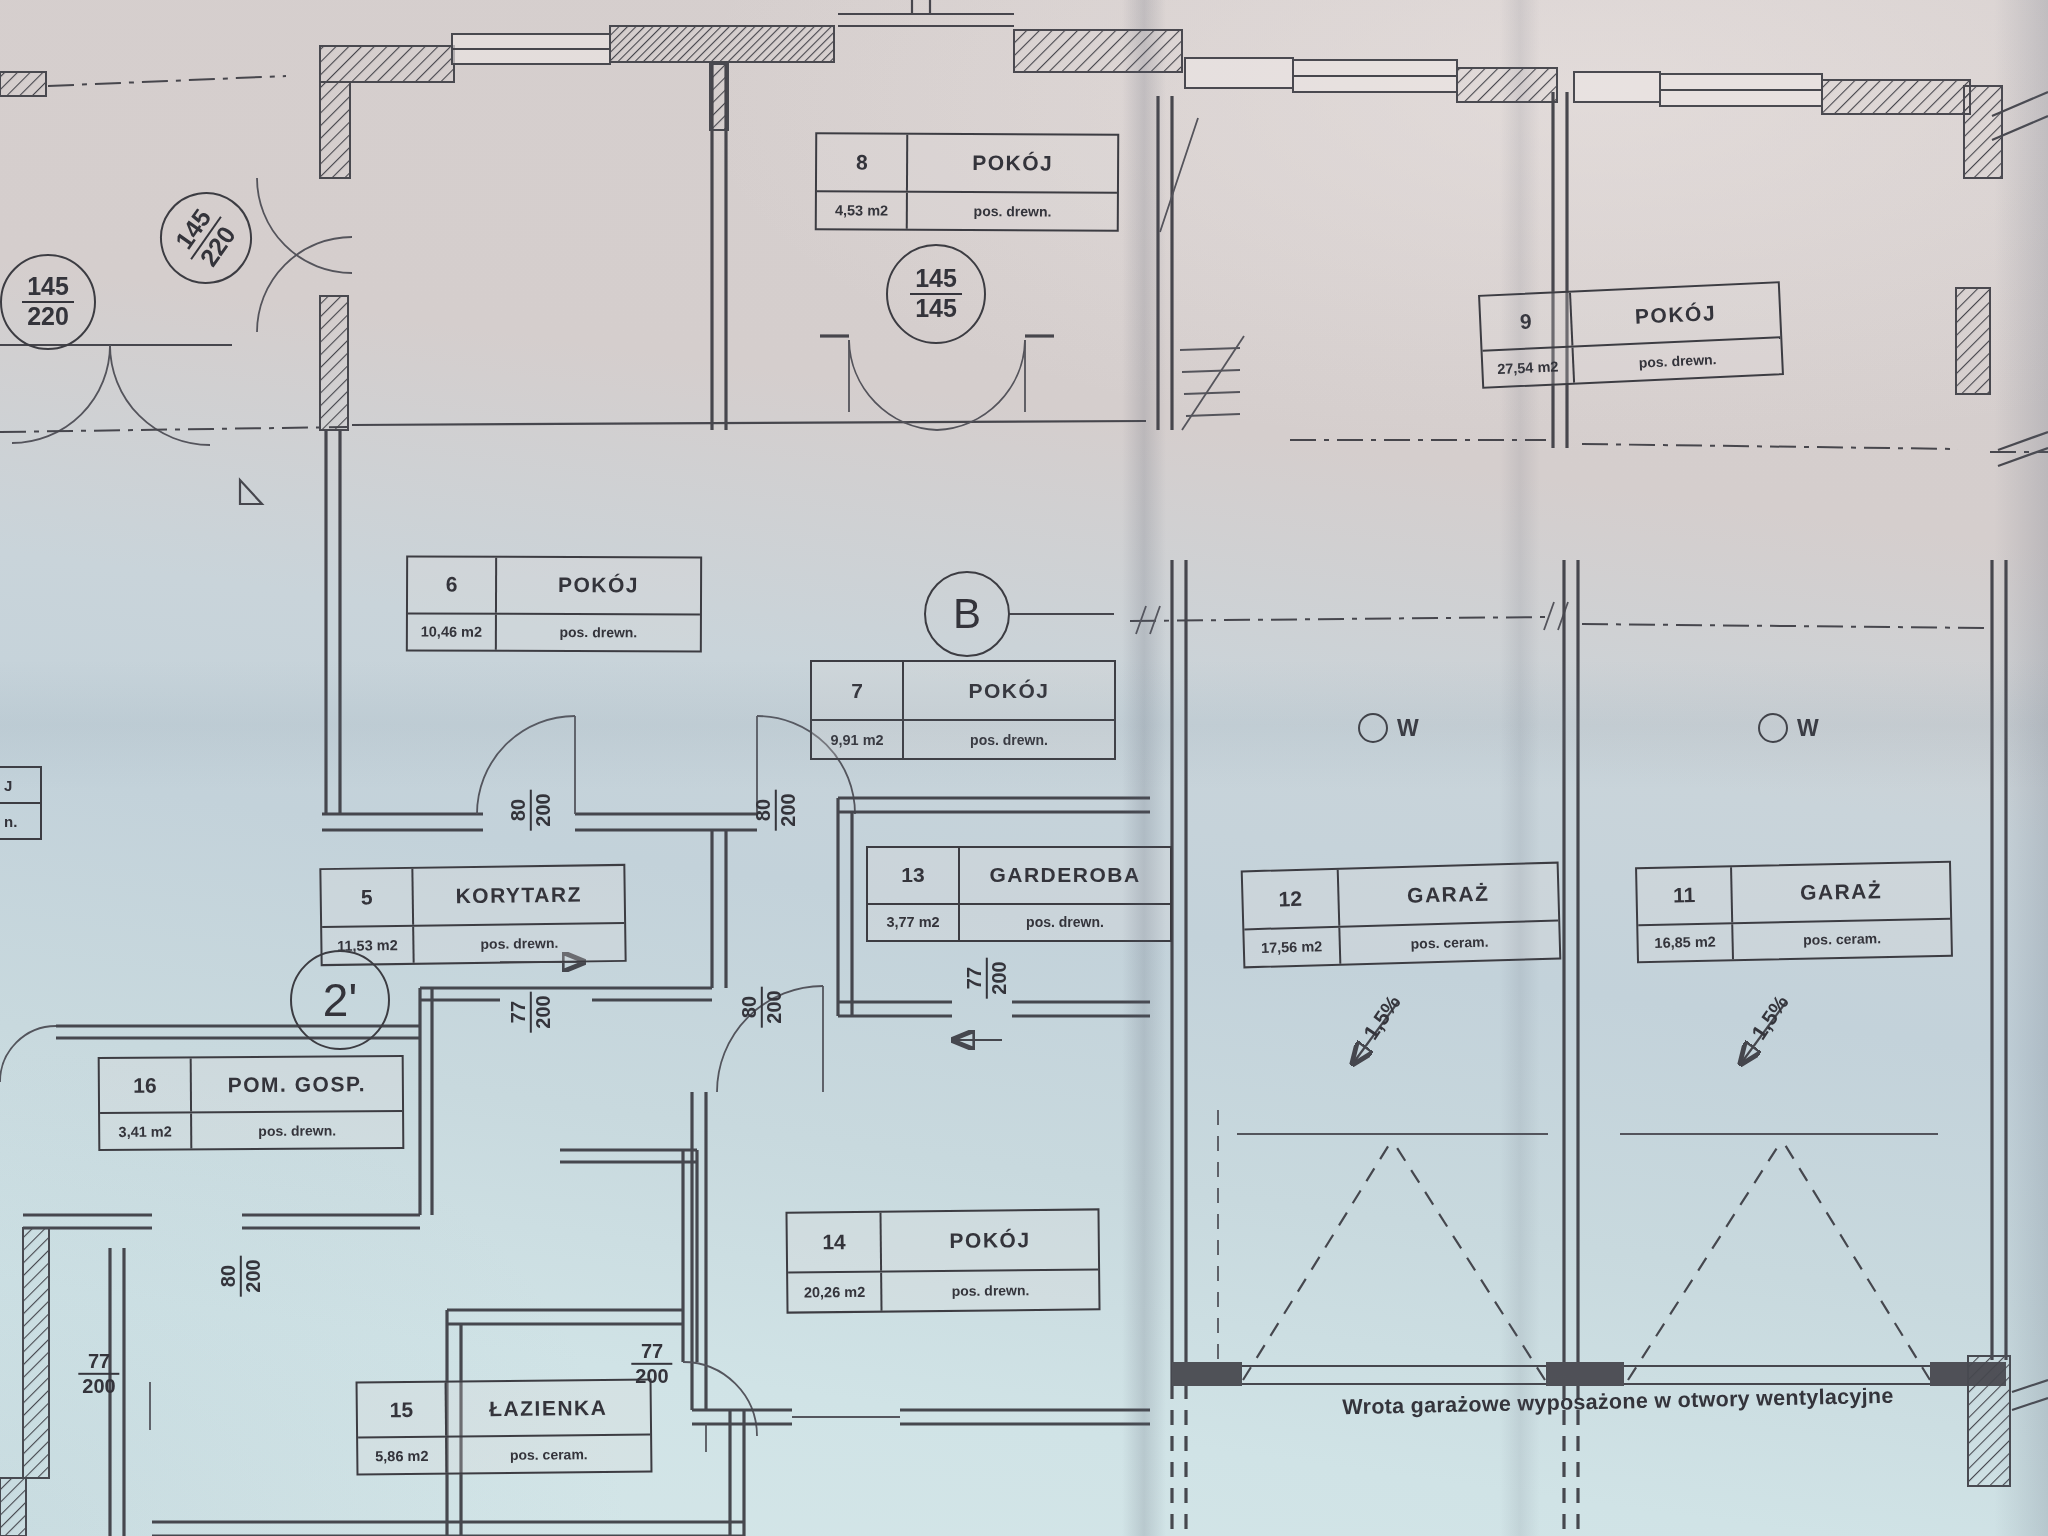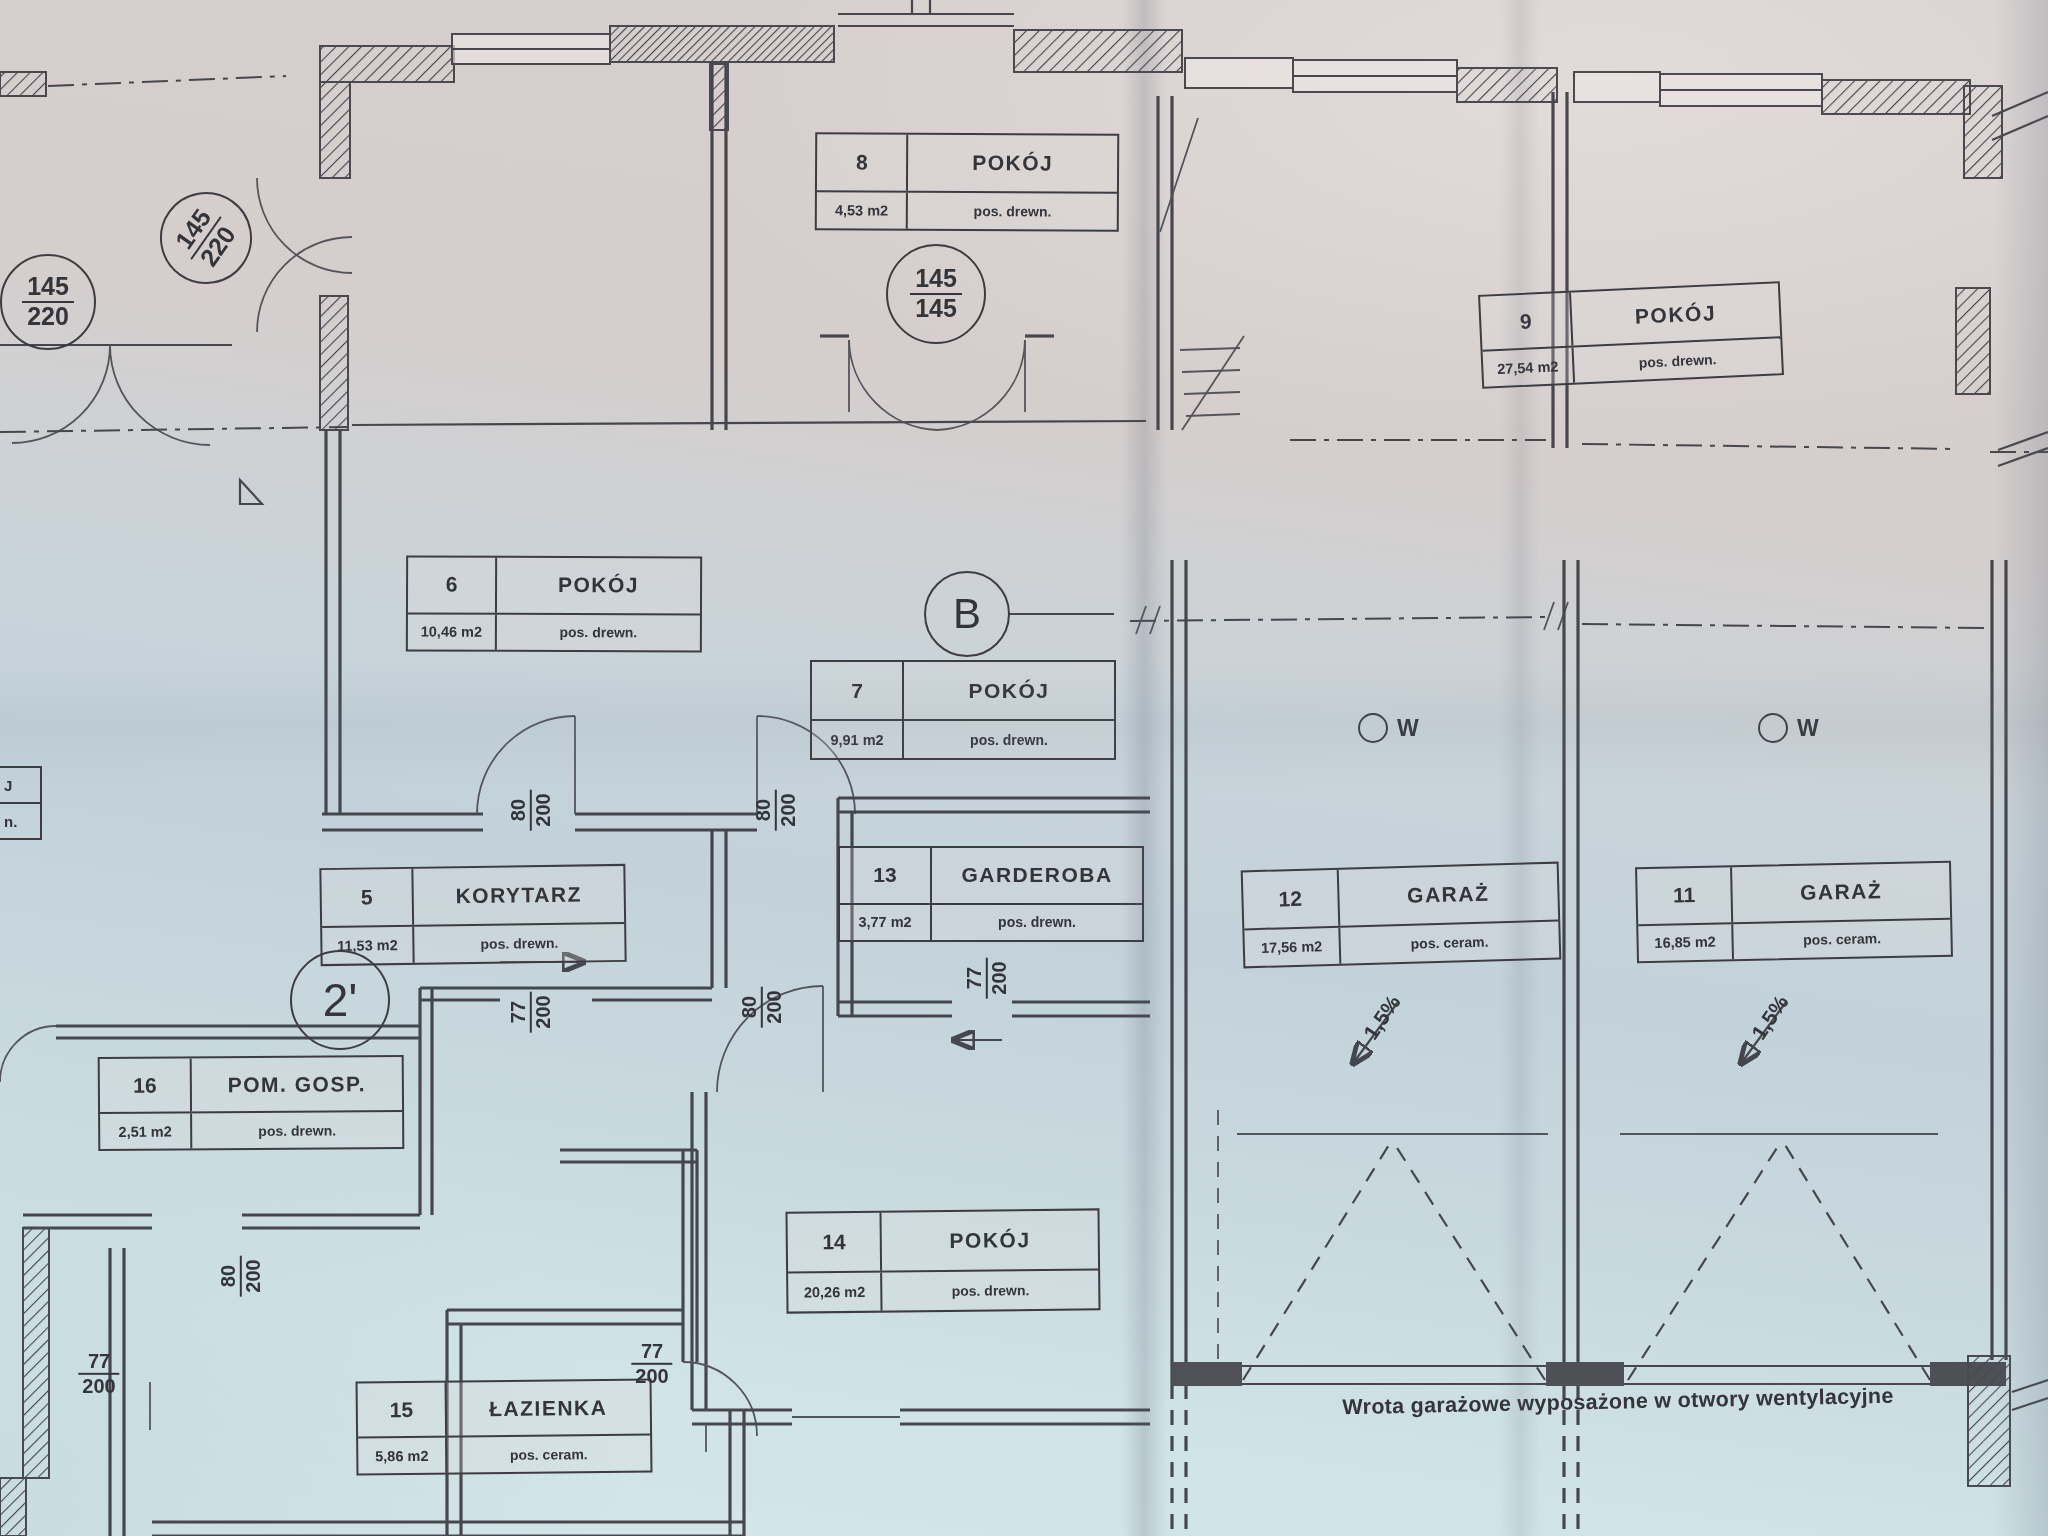--- a/index.html
+++ b/index.html
@@ -304,21 +304,21 @@
   <div class="rtab" style="left:810px;top:660px;width:302px;height:96px;">
     <div class="row">
         <div class="c1 rid">7</div>
         <div class="c2 rname">POKÓJ</div>
       </div>
     <div class="row row2">
         <div class="c1 rarea">9,91 m2</div>
         <div class="c2 rfloor">pos. drewn.</div>
       </div>
   </div>
-  <div class="rtab" style="left:838px;top:846px;width:302px;height:92px;">
+  <div class="rtab" style="left:866px;top:846px;width:302px;height:92px;">
     <div class="row">
         <div class="c1 rid">13</div>
         <div class="c2 rname">GARDEROBA</div>
       </div>
     <div class="row row2">
         <div class="c1 rarea">3,77 m2</div>
         <div class="c2 rfloor">pos. drewn.</div>
       </div>
   </div>
   <div class="rtab" style="left:320px;top:866px;width:302px;height:94px;--r:-0.8deg">
@@ -350,21 +350,21 @@
         <div class="c1 rarea">16,85 m2</div>
         <div class="c2 rfloor">pos. ceram.</div>
       </div>
   </div>
   <div class="rtab" style="left:98px;top:1056px;width:302px;height:90px;--r:-0.4deg">
     <div class="row">
         <div class="c1 rid">16</div>
         <div class="c2 rname">POM. GOSP.</div>
       </div>
     <div class="row row2">
-        <div class="c1 rarea">2,51 m2</div>
+        <div class="c1 rarea">3,41 m2</div>
         <div class="c2 rfloor">pos. drewn.</div>
       </div>
   </div>
   <div class="rtab" style="left:786px;top:1210px;width:310px;height:98px;--r:-0.6deg">
     <div class="row">
         <div class="c1 rid">14</div>
         <div class="c2 rname">POKÓJ</div>
       </div>
     <div class="row row2">
         <div class="c1 rarea">20,26 m2</div>

